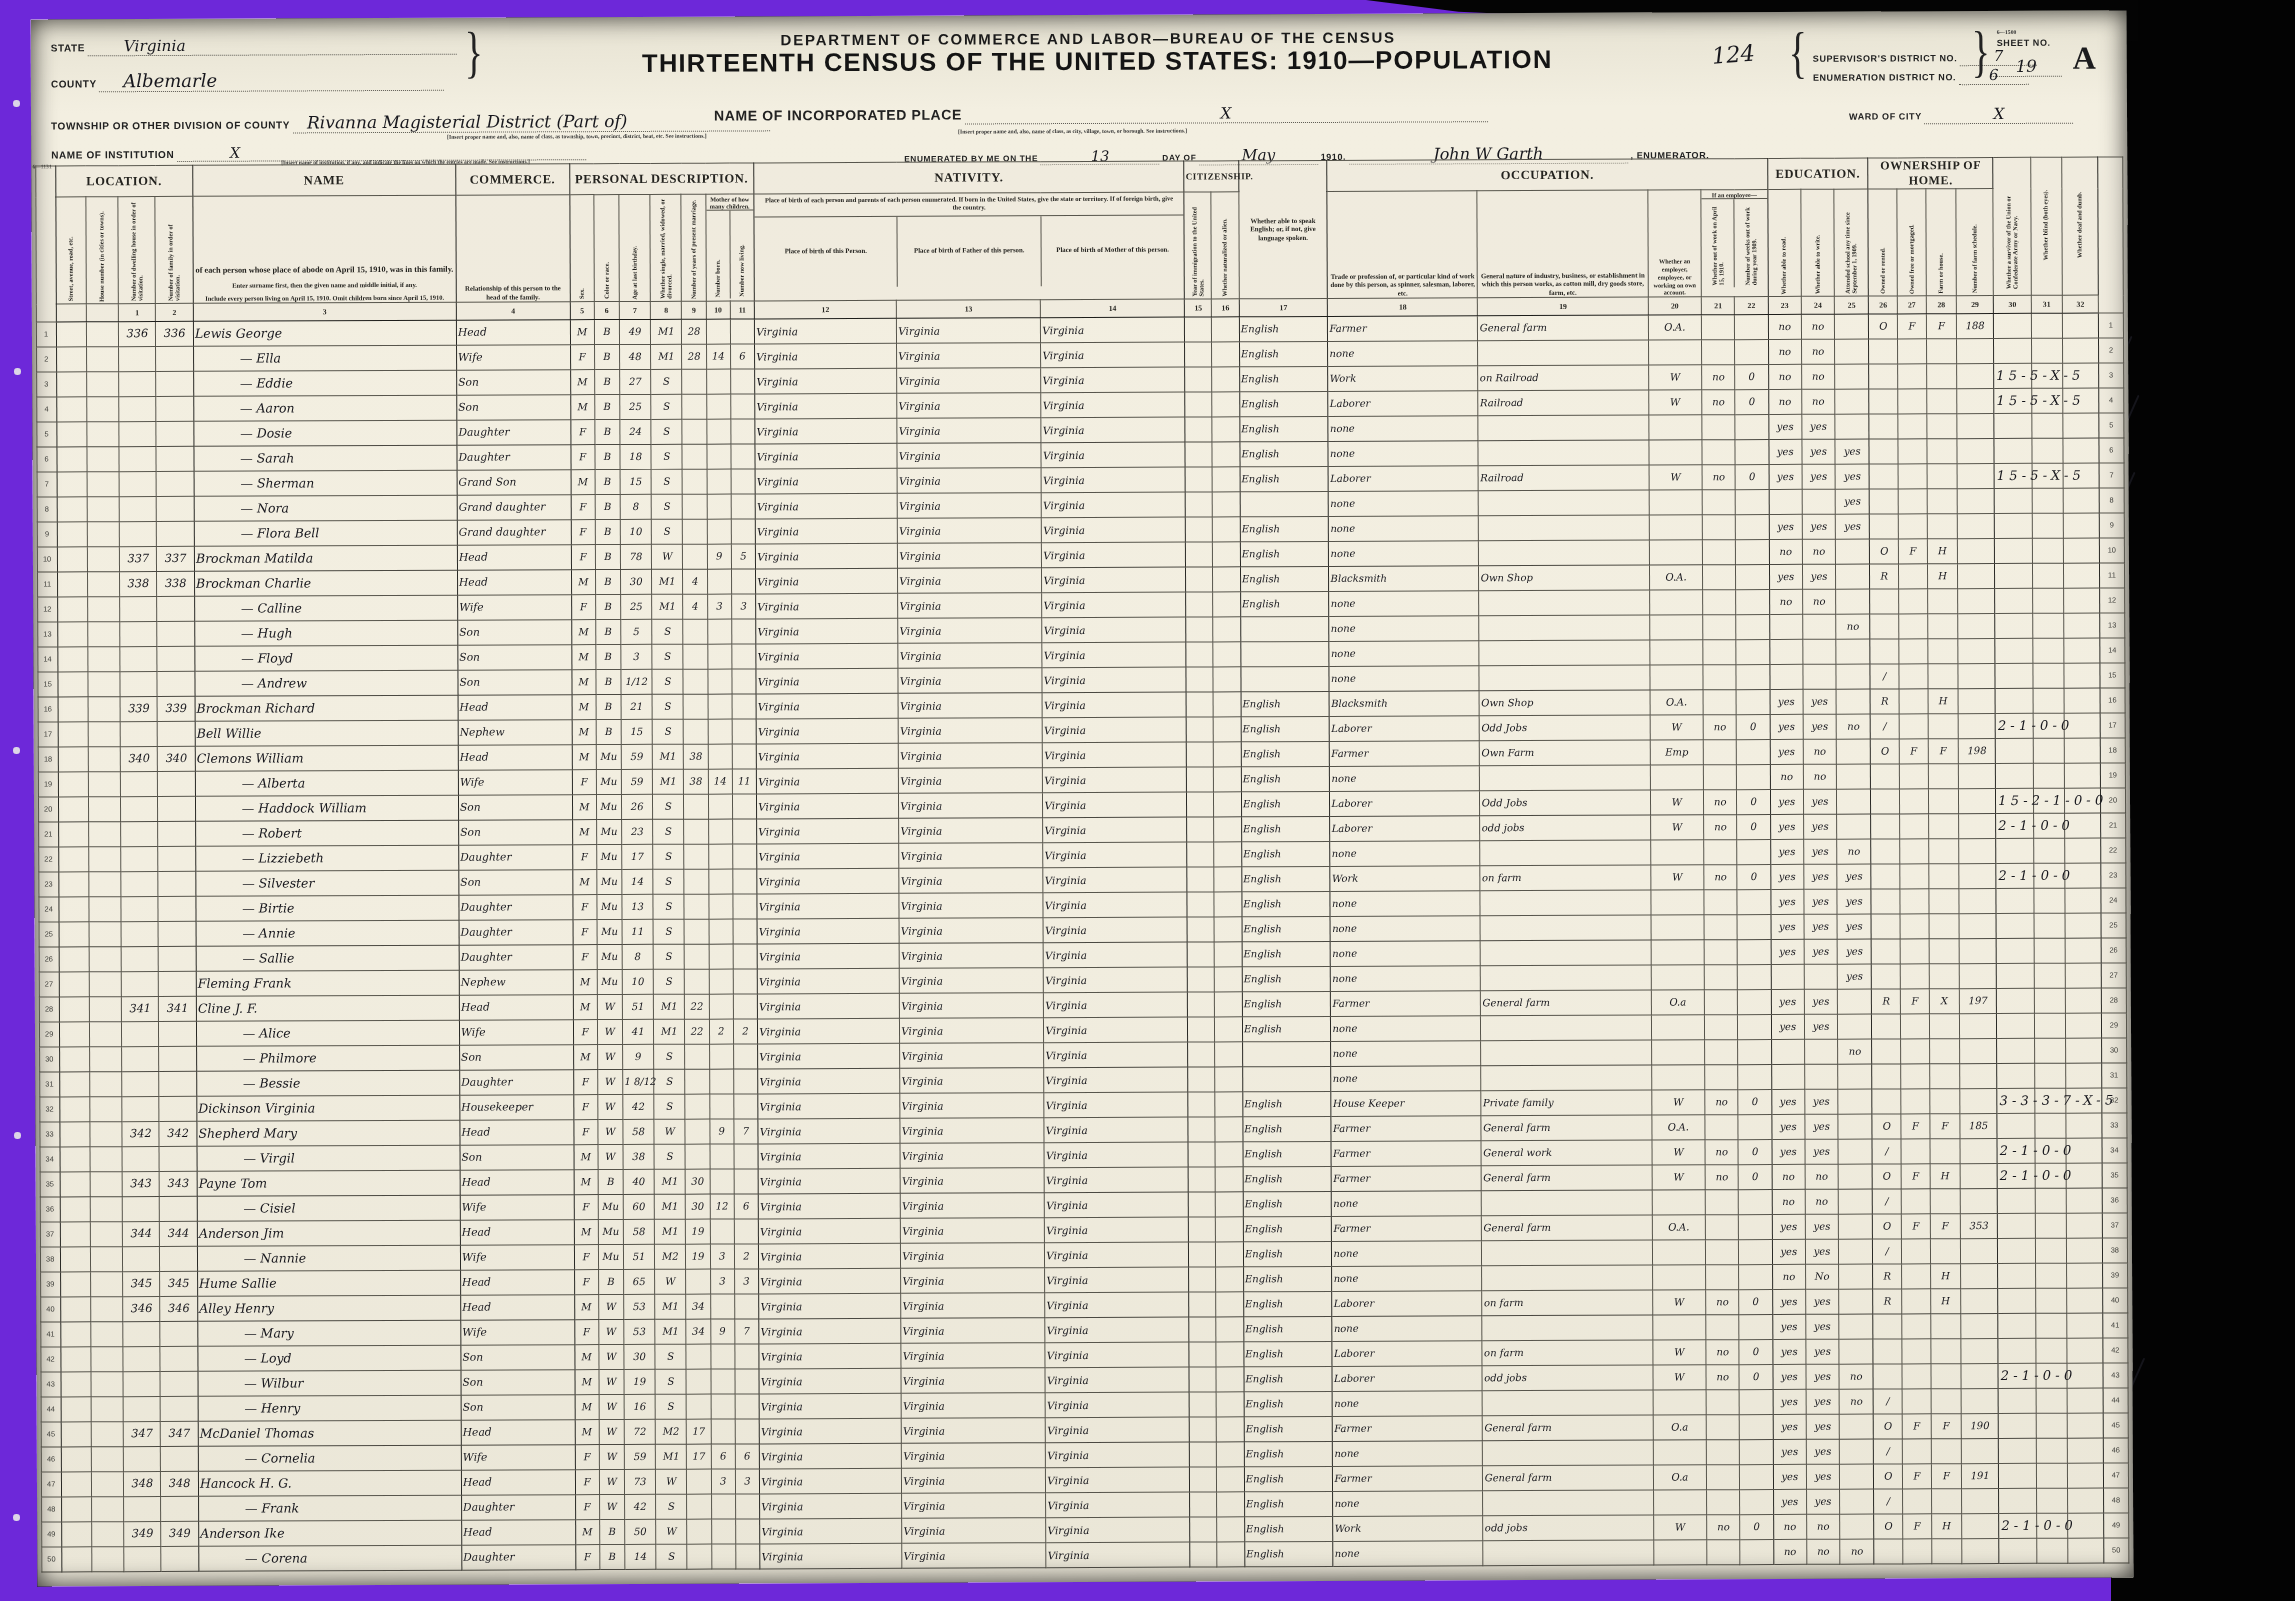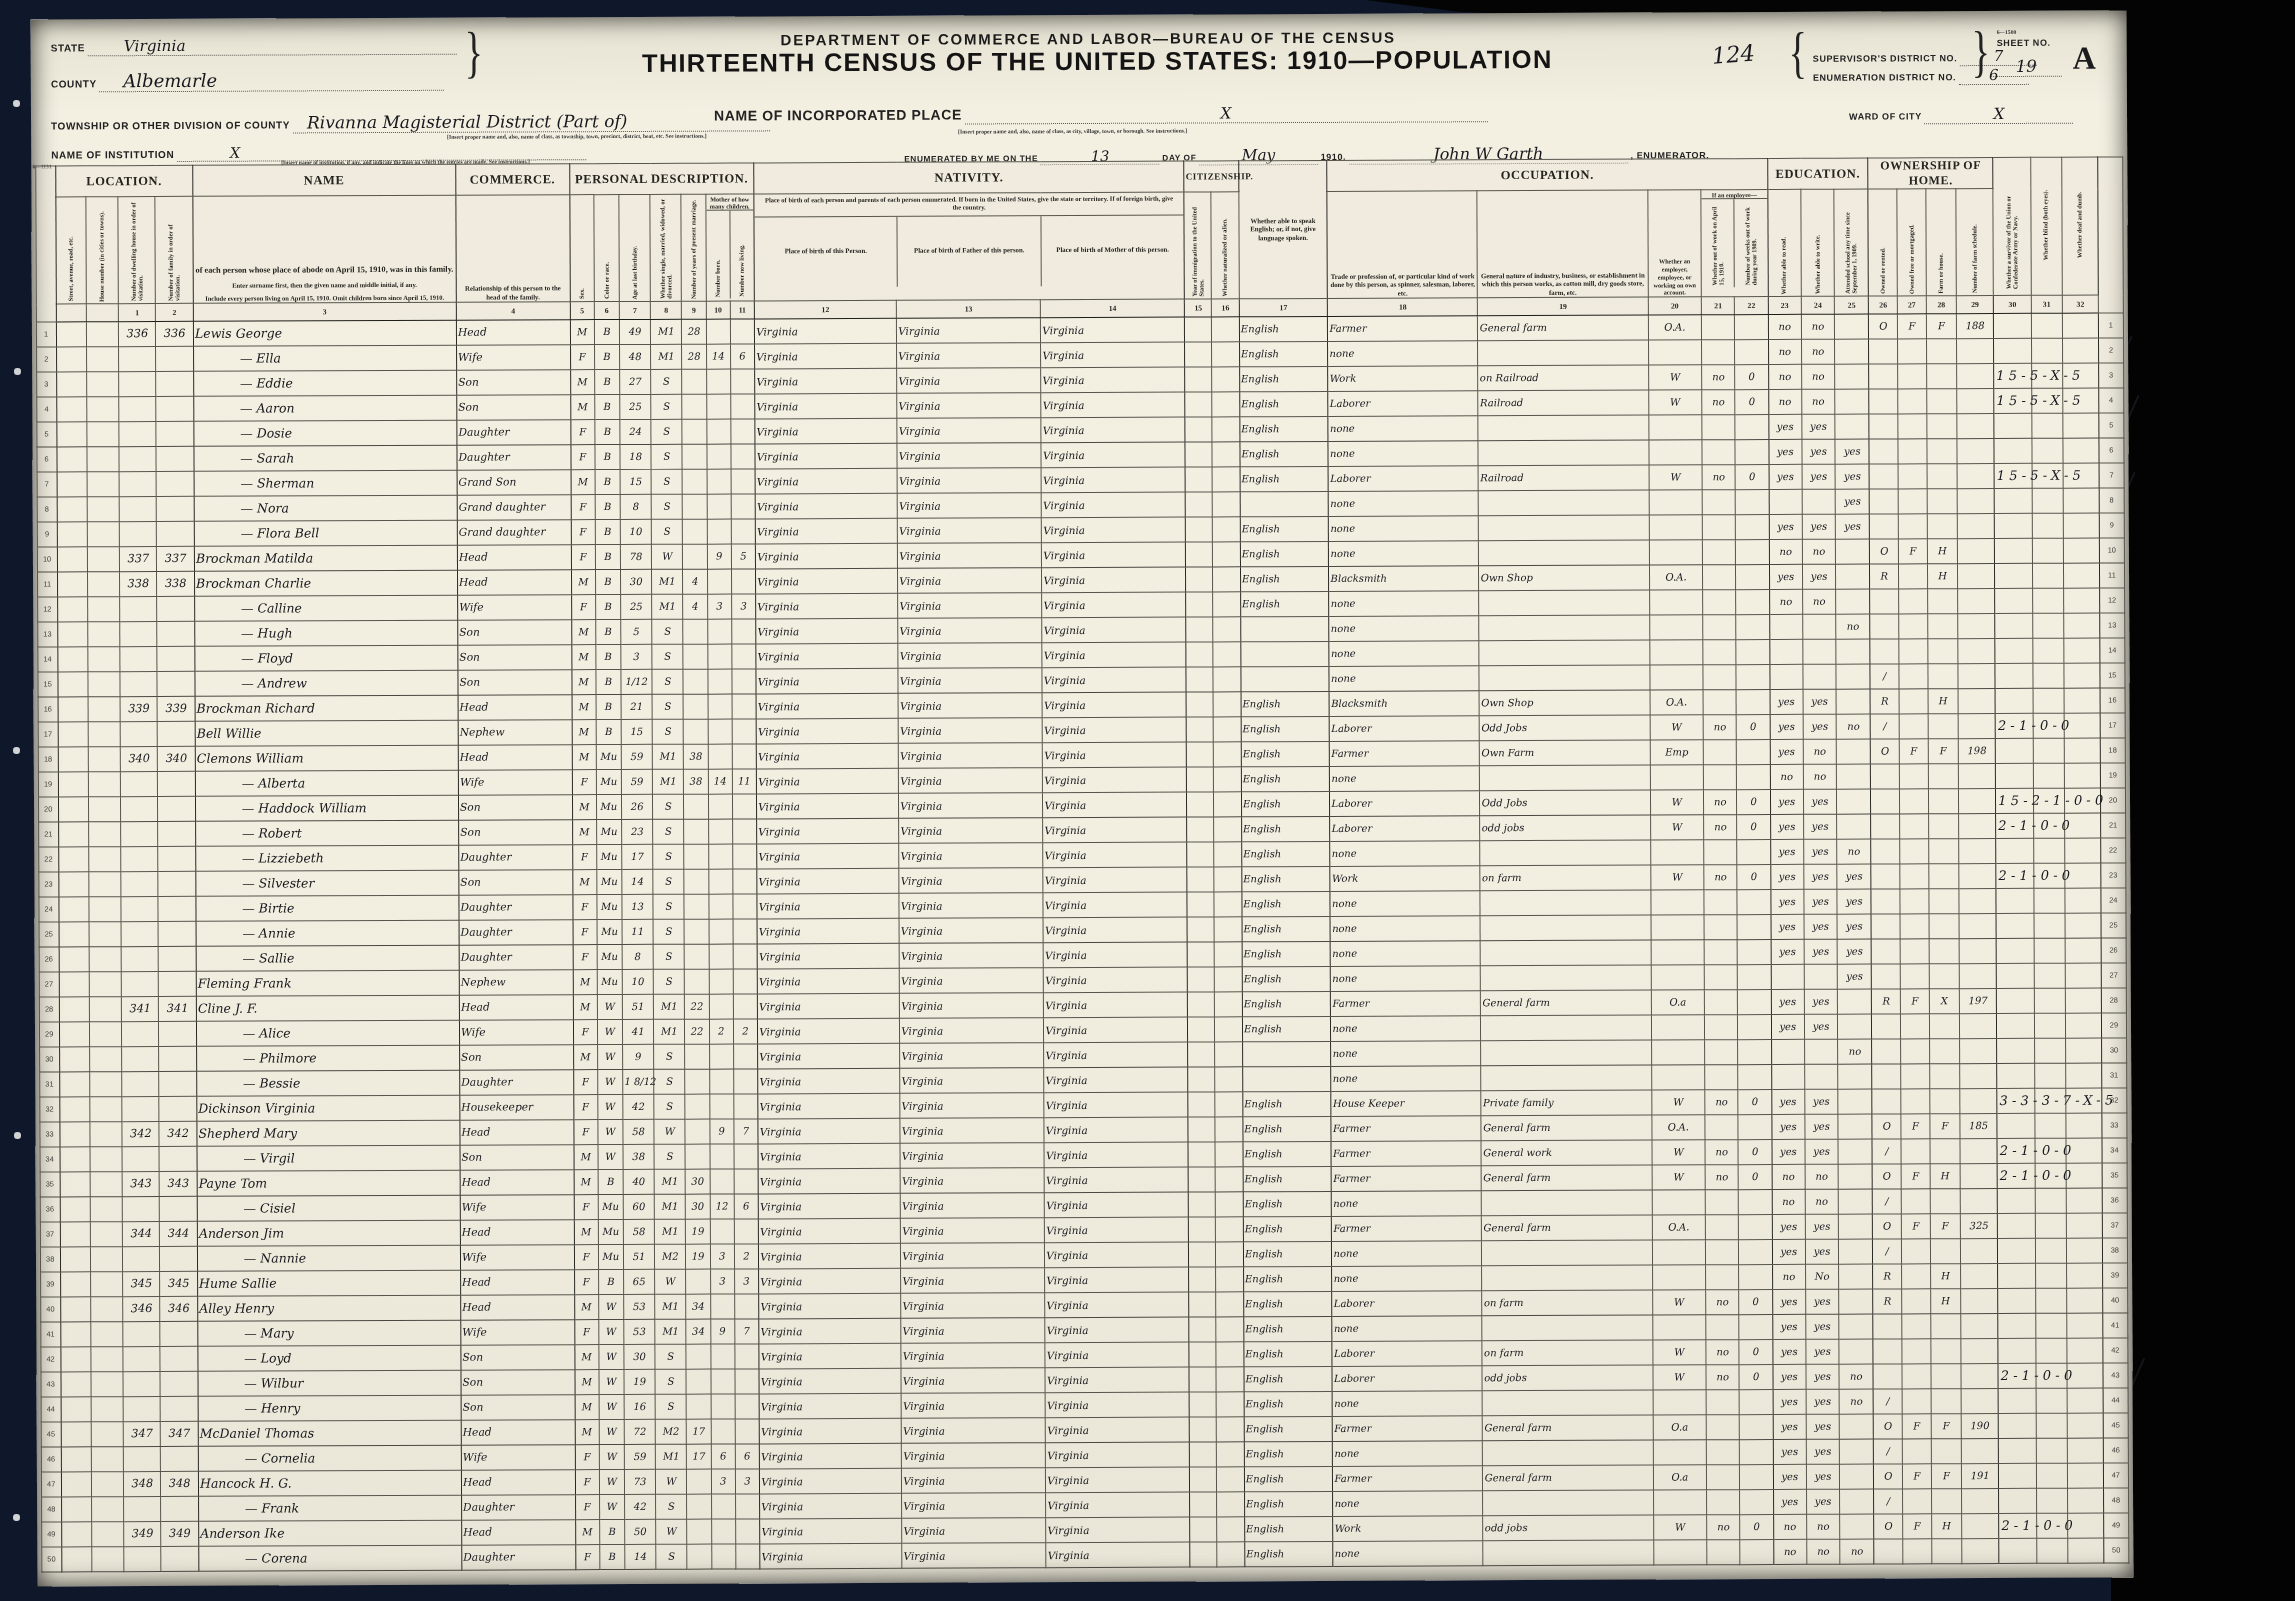--- a/index.html
+++ b/index.html
@@ -1,16 +1,16 @@
 <!DOCTYPE html>
 <html style="font-size:9.5px"><head>
 <meta charset="utf-8">
 <style>
   html,body{margin:0;padding:0;background:#000;}
-  .page{position:relative;width:2295px;height:1602px;background:#0f172a;overflow:hidden;
+  .page{position:relative;width:2295px;height:1602px;background:#6d28d9;overflow:hidden;
         font-family:"Liberation Sans",sans-serif;color:#1c1c1e;}
   .paper{position:absolute;left:34px;top:15.4px;width:2096px;height:1567px;
          background:linear-gradient(180deg,#e6e2d2 0%,#f3efe1 6%,#f2eee0 55%,#eae6d7 100%);
          transform:rotate(-0.25deg);transform-origin:50% 50%;
          box-shadow:0 0 24px rgba(0,0,0,.8) inset;}
   .film-edge{position:absolute;right:0;top:0;width:184px;height:1602px;background:#030303;}
   .film-wedge{position:absolute;left:1366px;top:0;width:772px;height:42px;background:#040404;
               clip-path:polygon(0 0,100% 0,100% 100%,12% 28%);}
   .film-dot{position:absolute;width:6.5px;height:6.5px;border-radius:50%;background:#e8e8e8;opacity:.9;}
   .pen-stroke{position:absolute;width:2.4px;height:77px;background:#15151b;transform:rotate(24deg);border-radius:1.2px;}
@@ -1761,21 +1761,21 @@
             <td class="hw occ">General farm</td>
             <td class="hw ctr">O.A.</td>
             <td class="hw ctr"></td>
             <td class="hw ctr hb"></td>
             <td class="hw ctr">yes</td>
             <td class="hw ctr">yes</td>
             <td class="hw ctr hb"></td>
             <td class="hw ctr">O</td>
             <td class="hw ctr">F</td>
             <td class="hw ctr">F</td>
-            <td class="hw ctr hb">325</td>
+            <td class="hw ctr hb">353</td>
             <td class="hw ann"></td>
             <td></td>
             <td class="hb"></td>
             <td class="rown">37</td>
           </tr>
           <tr>
             <td class="rown hb">38</td>
             <td></td>
             <td></td>
             <td class="hw numv"></td>

